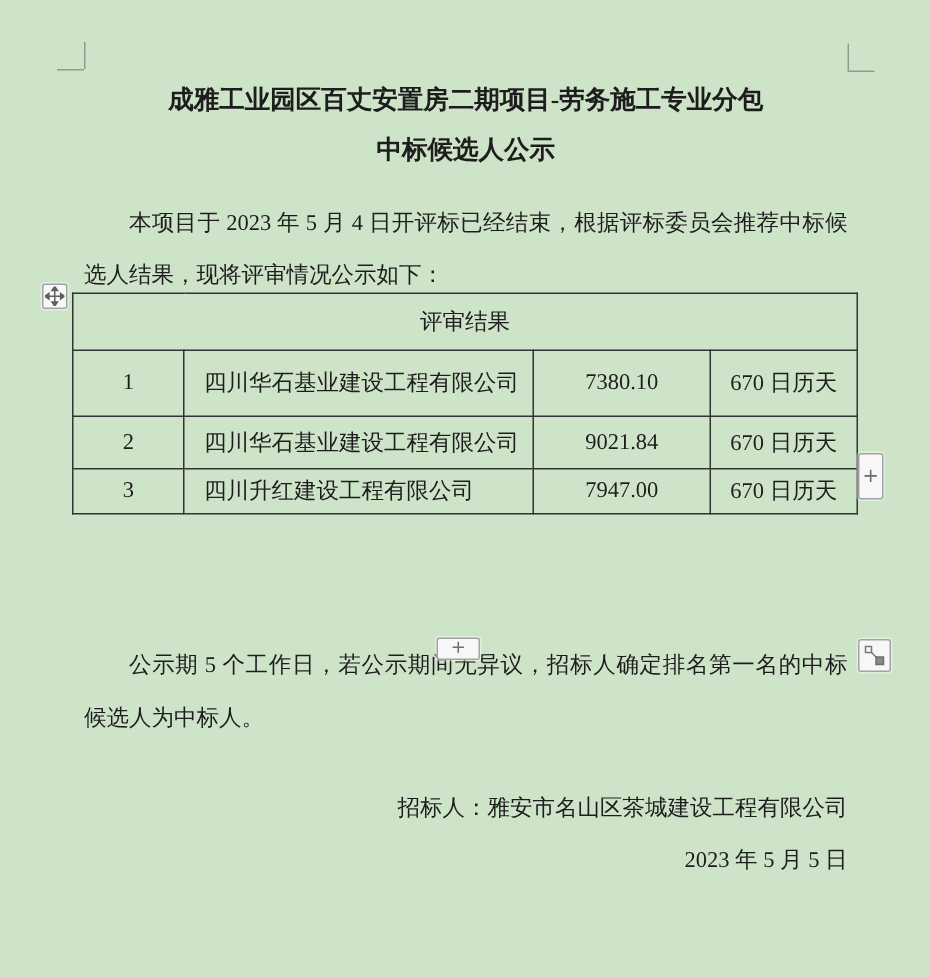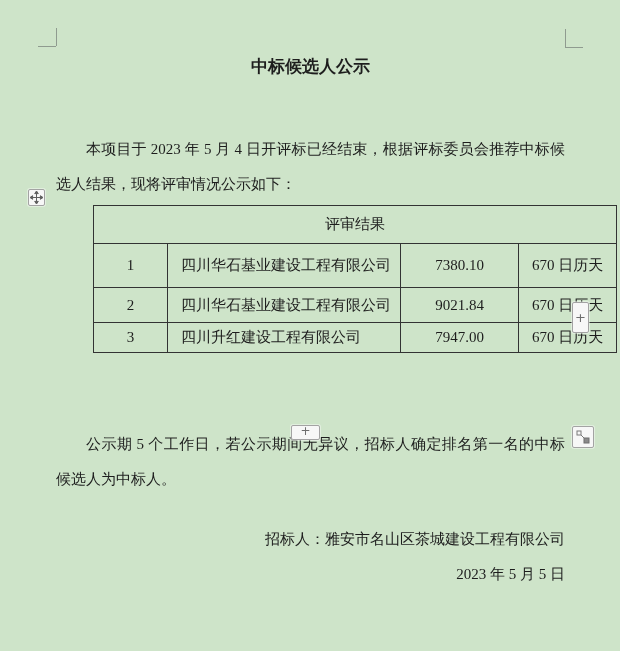--- a/index.html
+++ b/index.html
@@ -26,21 +26,21 @@
     position: absolute; top: 50px; left: 56px; right: 55px;
     text-align: center; font-weight: bold; font-size: 17px; line-height: 33px;
   }
   .para {
     position: absolute; left: 56px; right: 55px;
     line-height: 35px; text-indent: 2em; text-align: justify;
   }
   .intro   { top: 132px; }
   .closing { top: 427px; }
 
-  .table-wrap { position: absolute; top: 205px; left: 48px; margin-left: 45px; }
+  .table-wrap { position: absolute; top: 195px; left: 48px; }
   table { border-collapse: collapse; table-layout: fixed; width: 523px; }
   td {
     border: 1px solid #333; text-align: center;
     font-size: 15px; padding: 0; vertical-align: middle;
   }
   tr.hdr1 td { height: 38px; }
   tr.hdr2 td { height: 67px; line-height: 33px; padding: 0 3px; }
   tr.r1 td { height: 44px; }
   tr.r2 td { height: 35px; }
   tr.r3 td { height: 30px; }
@@ -72,20 +72,21 @@
 </style>
 </head>
 <body>
 
 <div class="mark v tl-v"></div>
 <div class="mark h tl-h"></div>
 <div class="mark v tr-v"></div>
 <div class="mark h tr-h"></div>
 
 <div class="title-block">
+  <div>成雅工业园区百丈安置房二期项目-劳务施工专业分包</div>
   <div>中标候选人公示</div>
 </div>
 
 <div class="para intro">本项目于 2023 年 5 月 4 日开评标已经结束，根据评标委员会推荐中标候选人结果，现将评审情况公示如下：</div>
 
 <div class="table-wrap">
   <table>
     <colgroup>
         <col class="c1">
         <col class="c2">

